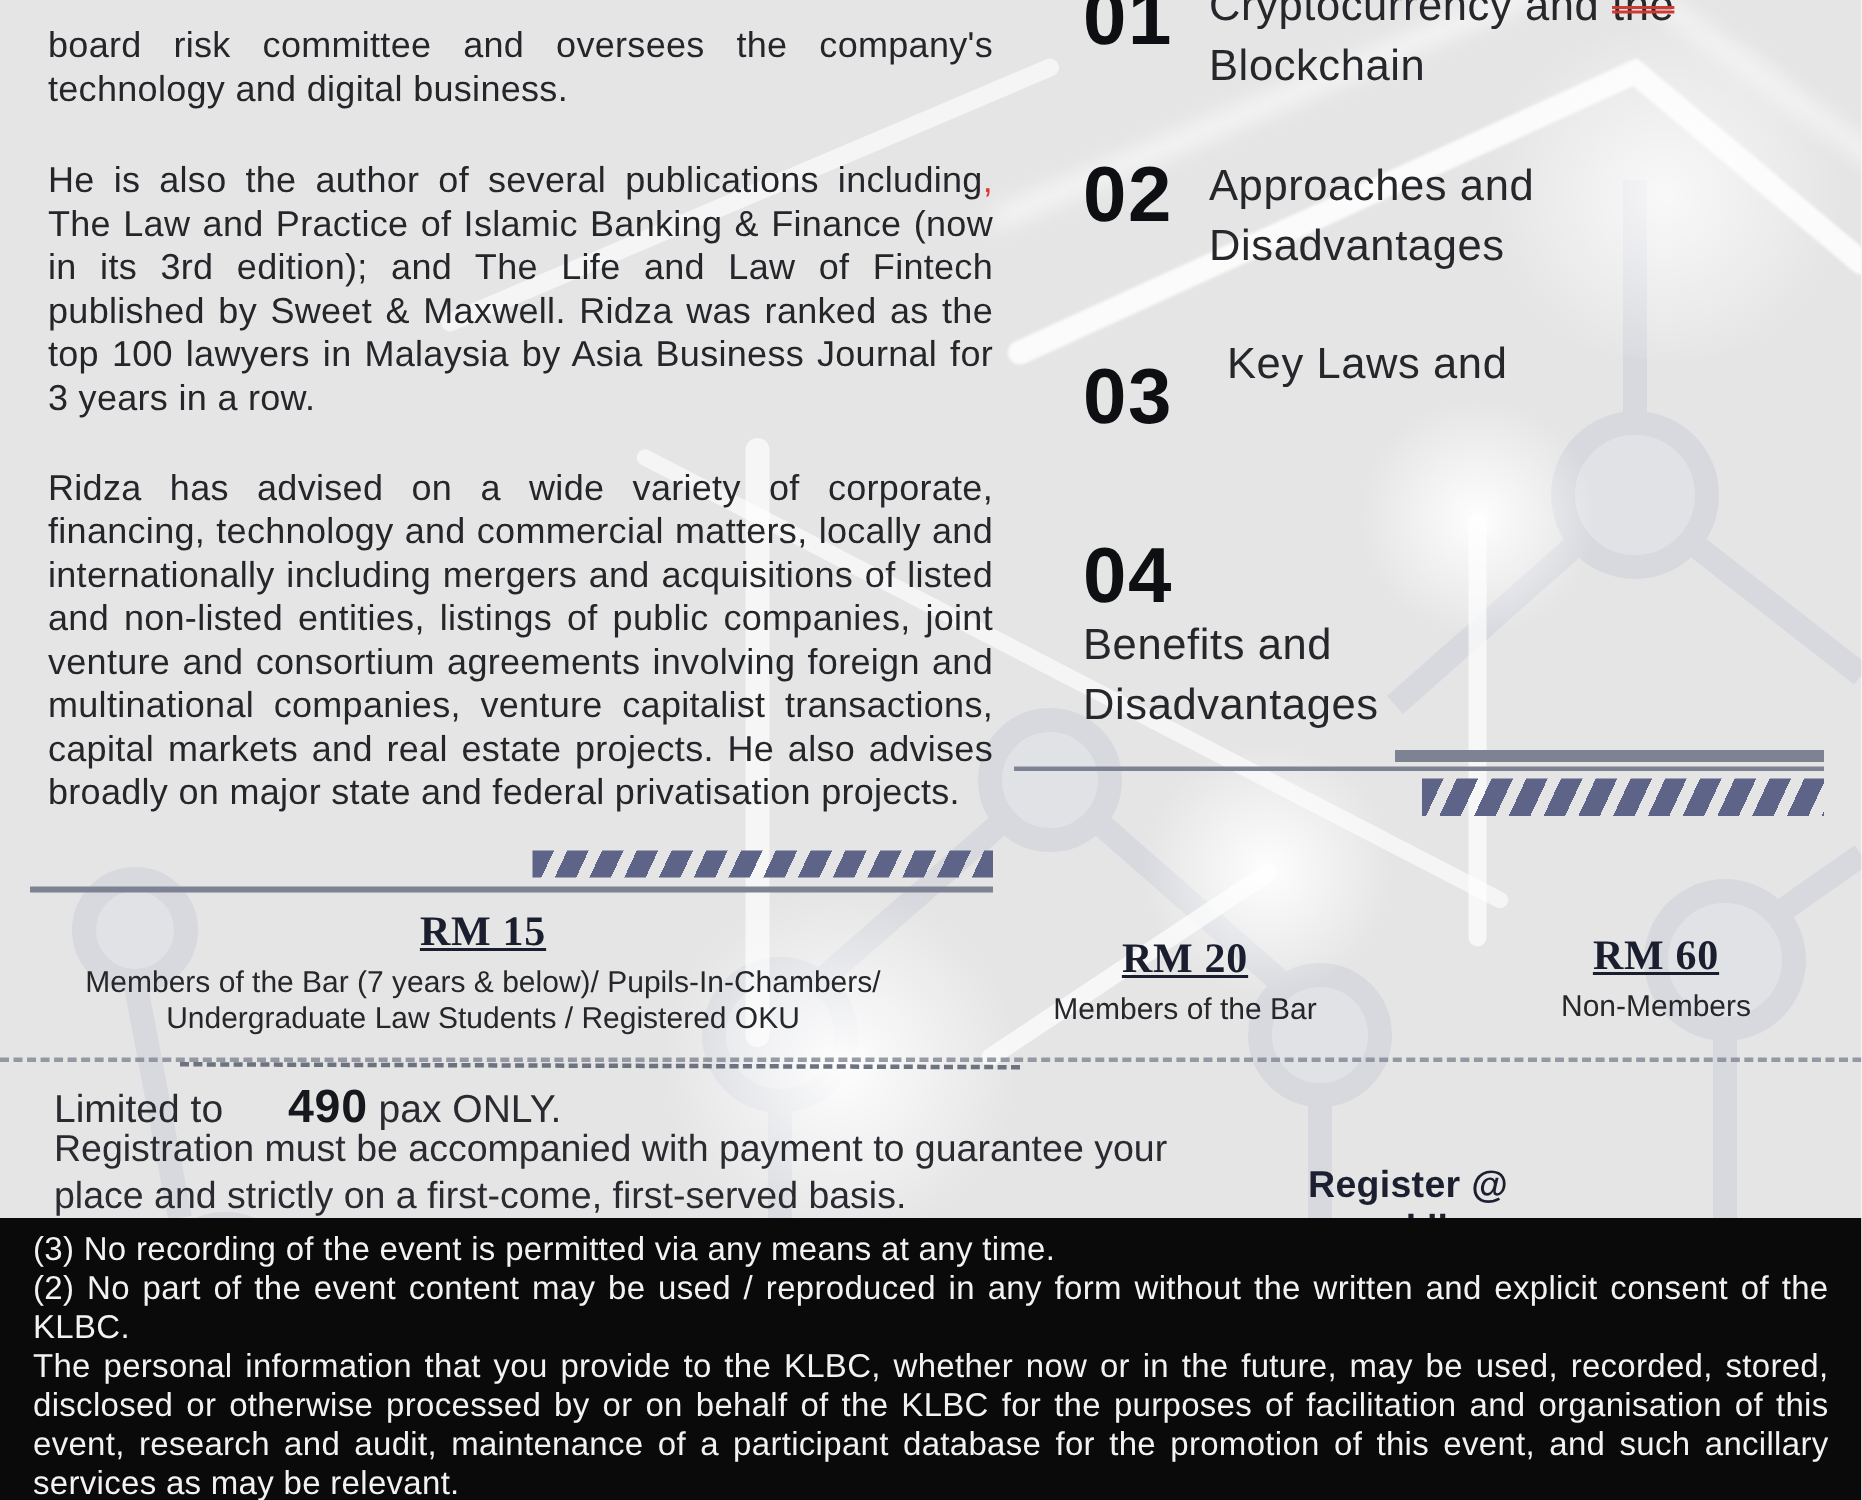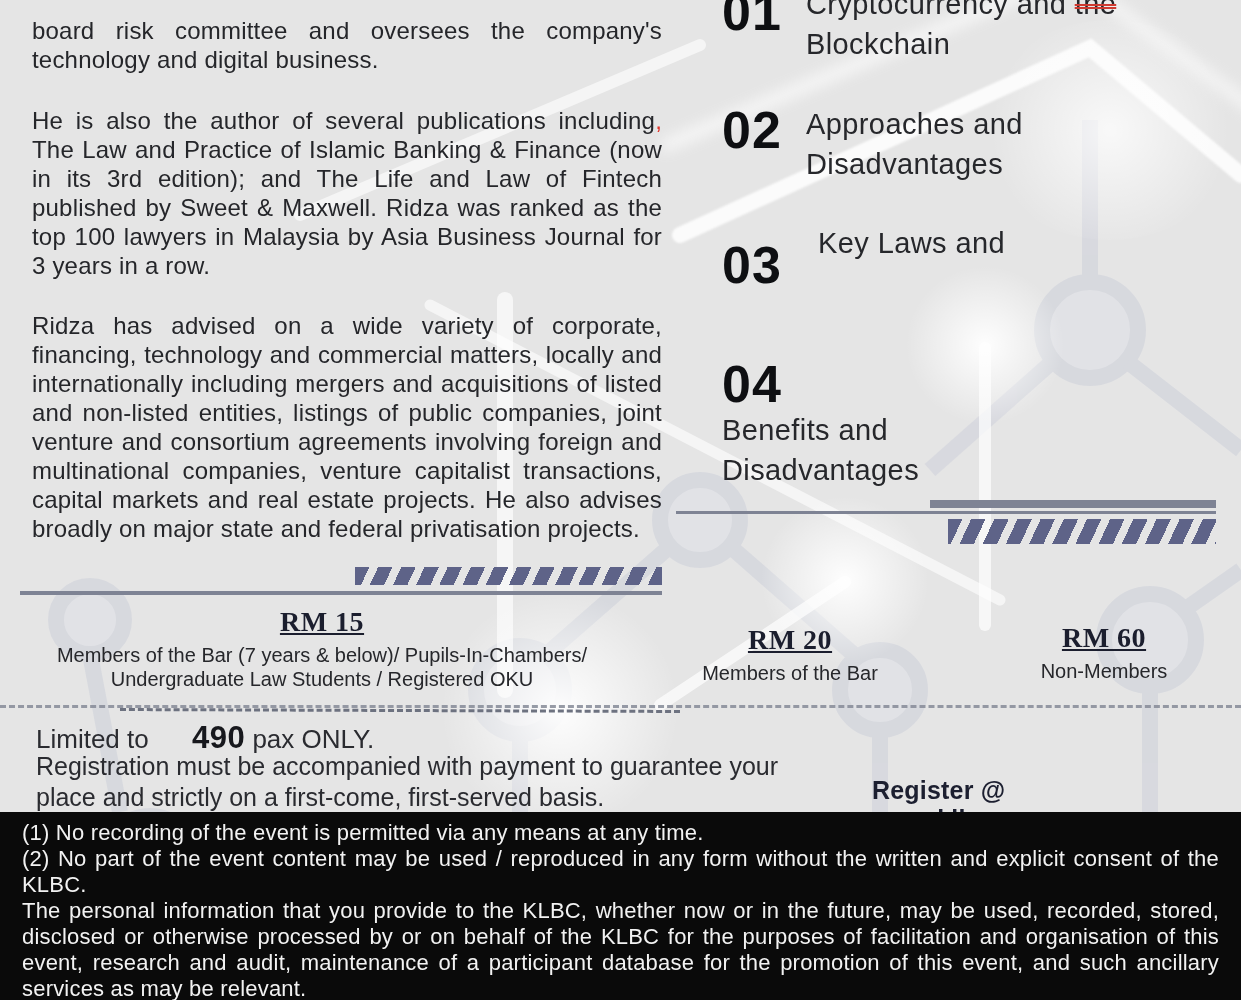--- a/index.html
+++ b/index.html
@@ -169,18 +169,18 @@
   </div>
 
   <div class="dashline" style="left:0; top:705px; width:1241px; opacity:.85;"></div>
   <div class="dashline" style="left:120px; top:709px; width:560px; border-top-color:#6d7280; transform:rotate(.2deg);"></div>
 
   <div class="limited"><span>Limited to </span><b>490</b><span> pax ONLY.</span></div>
   <div class="reg-note">Registration must  be accompanied with payment to guarantee your place and strictly on a first-come, first-served basis.</div>
   <div class="register">Register @ www.klbar.org.my</div>
 
   <div class="footer">
-    <p>(1) No recording of the event is permitted via any means at any time.</p>
+    <p>(3) No recording of the event is permitted via any means at any time.</p>
     <p>(2) No part of the event content may be used / reproduced in any form without the written and explicit consent of the KLBC.</p>
     <p>The personal information that you provide to the KLBC, whether now or in the future, may be used, recorded, stored, disclosed or otherwise processed by or on behalf of the KLBC for the purposes of facilitation and organisation of this event, research and audit, maintenance of a participant database for the promotion of this event, and such ancillary services as may be relevant.</p>
   </div>
 
 </div>
 
 </body></html>

